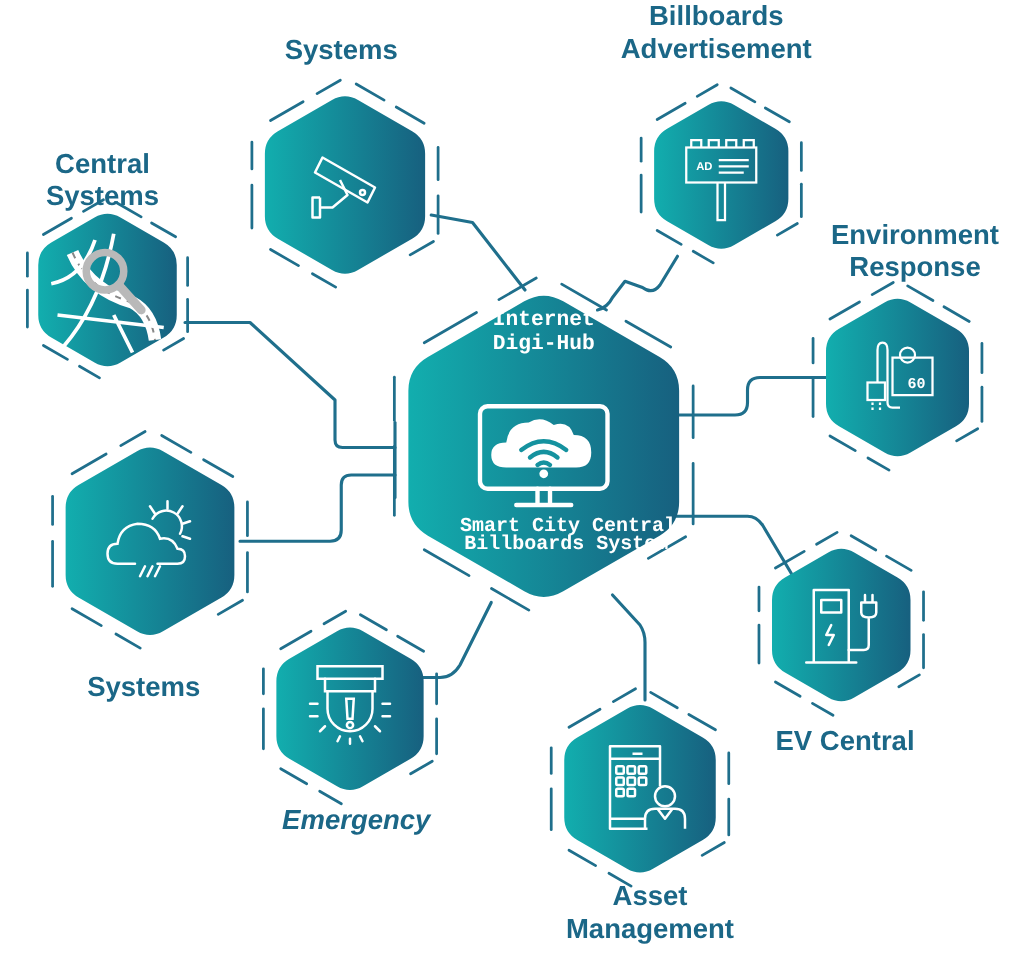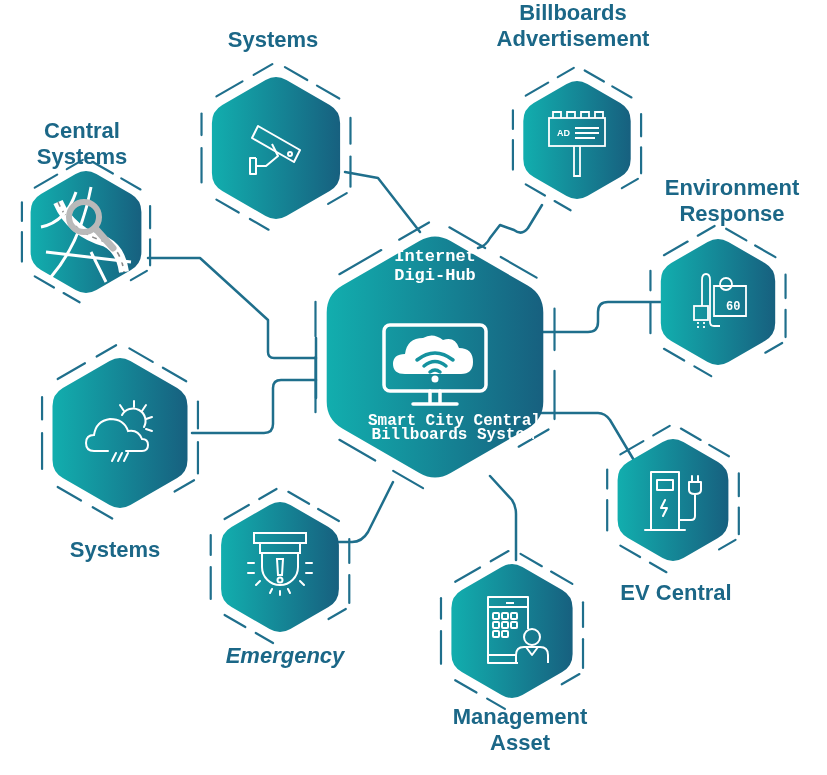--- a/index.html
+++ b/index.html
@@ -263,22 +263,22 @@
   <span>Environment</span>
   <span>Response</span>
 </div>
 <div class="lbl" style="left:55px;top:537px;width:120px;">
   <span>Systems</span>
 </div>
 <div class="lbl" style="left:210px;top:643px;width:150px;font-style:italic;">
   <span>Emergency</span>
 </div>
 <div class="lbl" style="left:440px;top:704px;width:160px;">
+  <span>Asset</span>
   <span>Management</span>
-  <span>Asset</span>
 </div>
 <div class="lbl" style="left:596px;top:580px;width:160px;">
   <span>EV Central</span>
 </div>
 
 <div class="hub-text" style="left:360px;top:247px;width:150px;font-size:17px;line-height:19px;">
   <span style="display:block">Internet</span>
   <span style="display:block">Digi-Hub</span>
 </div>
 <div class="hub-text" style="left:368px;top:414px;width:170px;font-size:16px;line-height:14px;">

